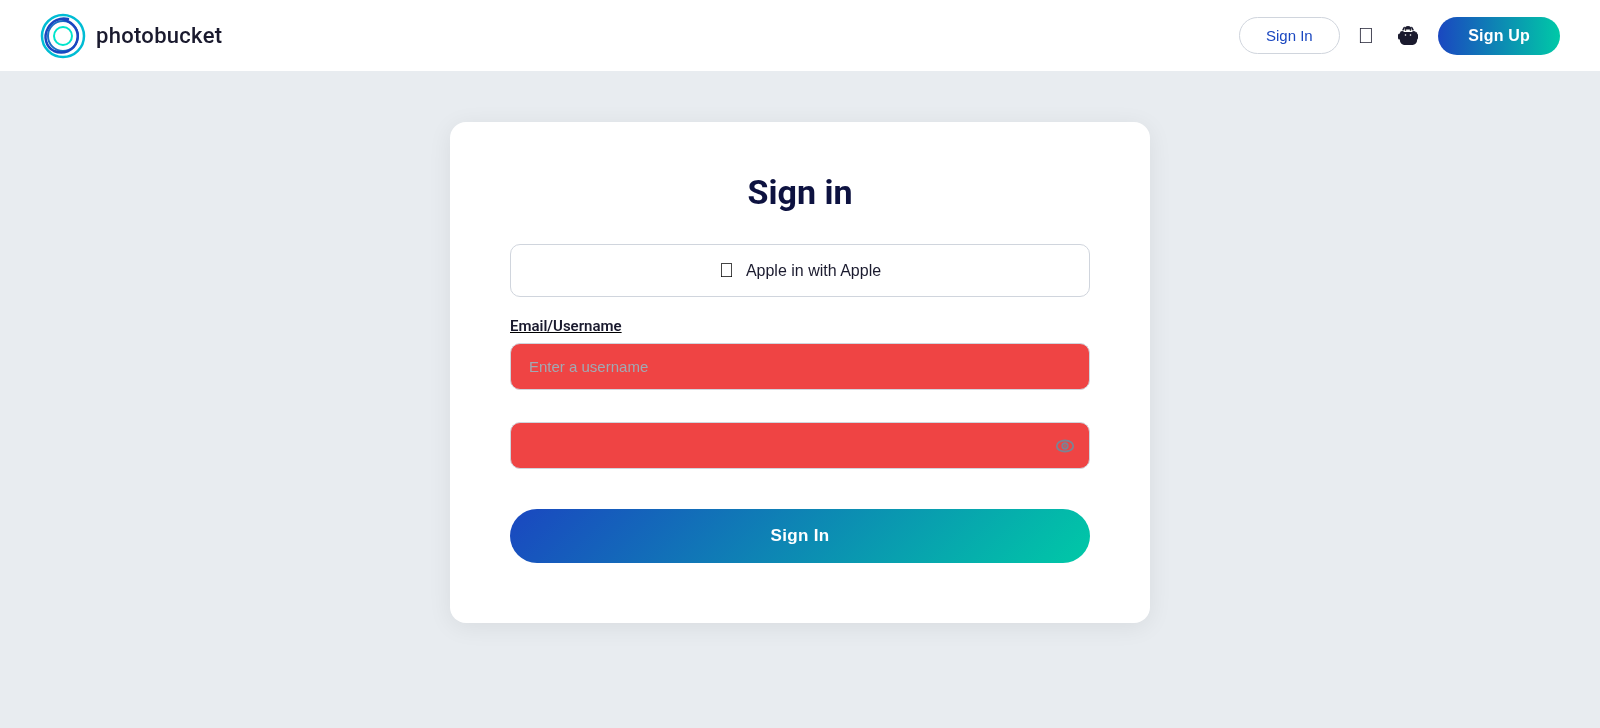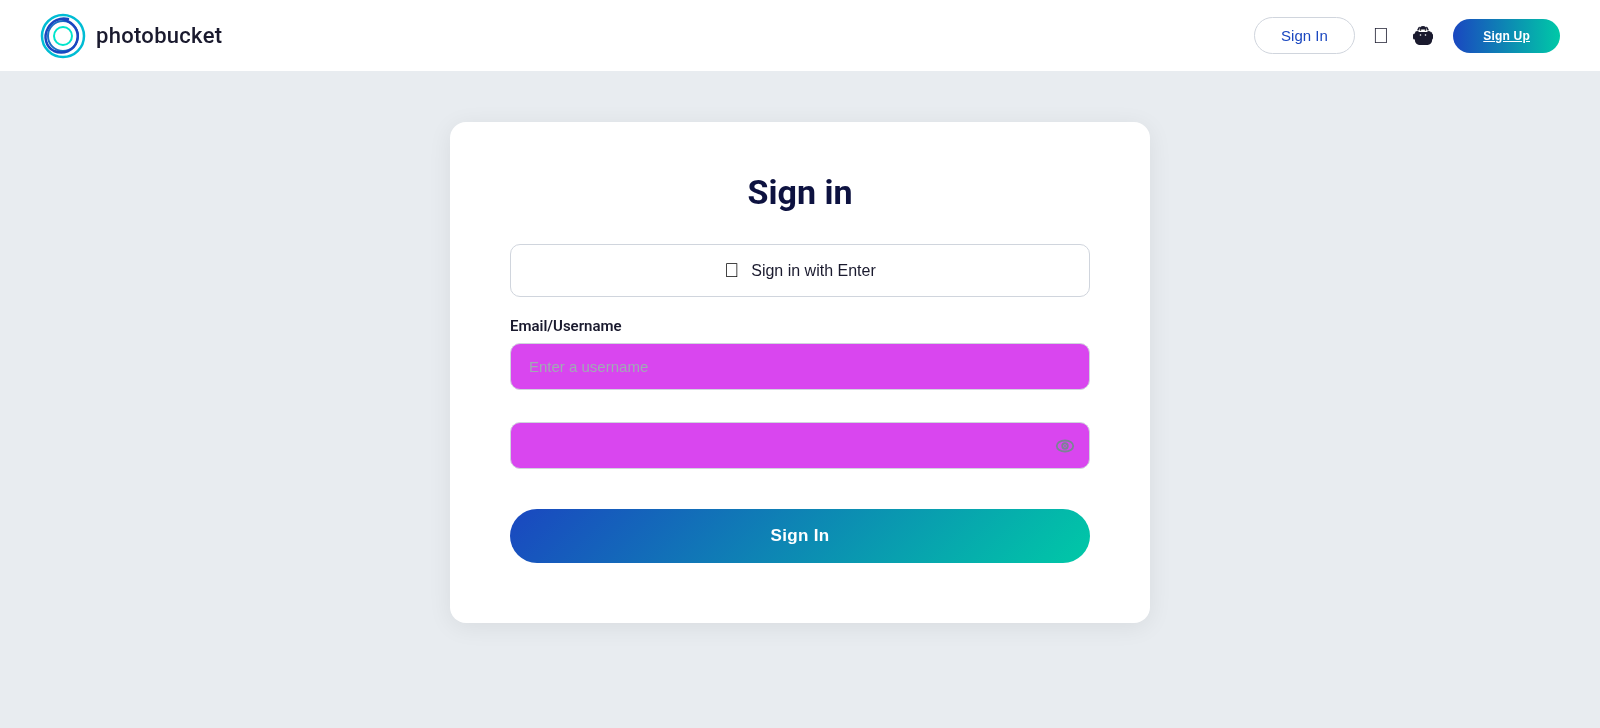--- a/index.html
+++ b/index.html
@@ -70,28 +70,27 @@
       align-items: center;
       justify-content: center;
       padding: 4px;
       font-size: 22px;
       color: #1a1a2e;
     }
 
     .sign-up-btn {
       background: linear-gradient(90deg, #1a47c0 0%, #00c9a7 100%);
       color: #ffffff;
-      font-size: 12px;
+      font-size: 16px;
       font-weight: 600;
       padding: 10px 30px;
       border-radius: 50px;
       border: none;
       cursor: pointer;
       letter-spacing: 0.2px;
-      text-decoration: underline;
     }
 
     
     .main-content {
       background-color: #e8ecf0;
       min-height: calc(728px - 72px);
       display: flex;
       align-items: flex-start;
       justify-content: center;
       padding-top: 50px;
@@ -135,38 +134,39 @@
       font-size: 20px;
       color: #000000;
     }
 
     .divider-space {
       height: 8px;
     }
 
     .field-group {
       margin-bottom: 32px;
+      text-decoration: underline;
     }
 
     .field-label {
       display: block;
       font-size: 15px;
       font-weight: 600;
       color: #1a1a2e;
       margin-bottom: 8px;
     }
 
     .field-input {
       width: 100%;
       border: 1.5px solid #d0d5dd;
       border-radius: 10px;
       padding: 14px 18px;
       font-size: 15px;
       color: #1a1a2e;
-      background: #d946ef;
+      background: #ef4444;
       outline: none;
     }
 
     .field-input::placeholder {
       color: #a0aab4;
     }
 
     .password-wrapper {
       position: relative;
     }
@@ -249,21 +249,21 @@
   </div>
 </header>
 
 <main class="main-content">
   <div class="signin-card">
     <h1 class="signin-title">Sign in</h1>
 
     
     <button class="social-btn">
       <span class="apple-icon"></span>
-      <span>Sign in with Enter</span>
+      <span>Apple in with Apple</span>
     </button>
 
     
 
     <div class="divider-space"></div>
 
     
     <div class="field-group">
       <label class="field-label">Email/Username</label>
       <input type="text" class="field-input" placeholder="Enter a username" style="">

